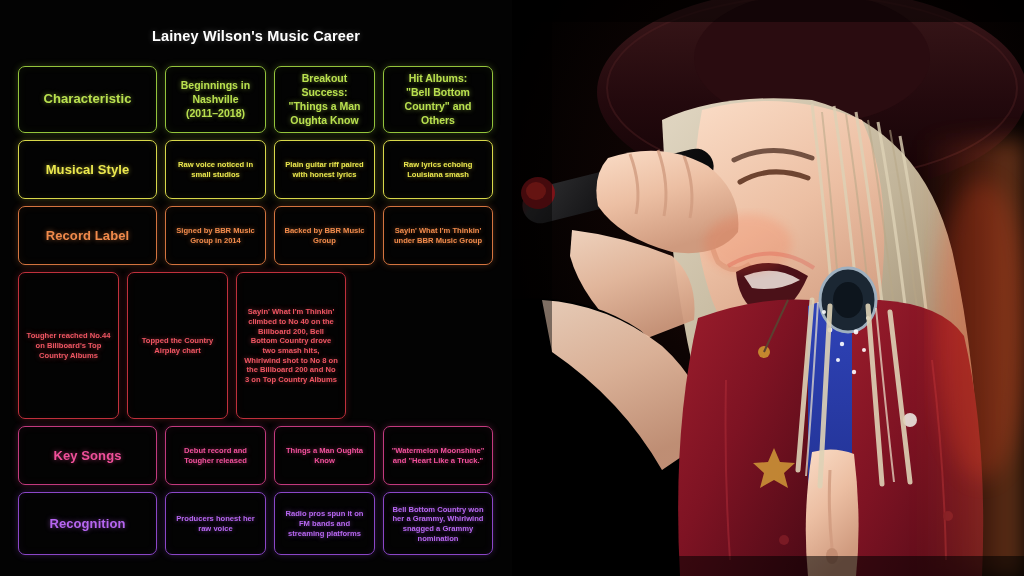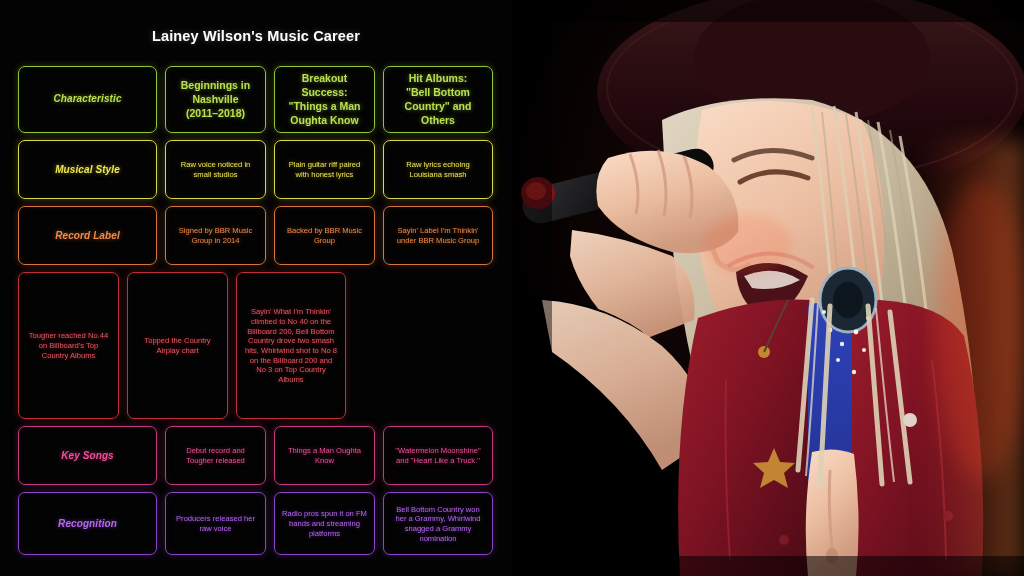--- a/index.html
+++ b/index.html
@@ -67,29 +67,28 @@
     justify-content: center;
     text-align: center;
     padding: 5px 7px;
     line-height: 1.28;
     overflow: hidden;
   }
 
   .cell.label {
     flex: 0 0 139px;
     font-weight: bold;
-    font-size: 10px;
+    font-size: 13px;
     letter-spacing: .1px;
-    font-style: italic;
   }
 
   .cell.val {
     flex: 0 0 101px;
     font-size: 7.6px;
-    font-weight: normal;
+    font-weight: bold;
   }
   .cell.val.last { flex: 0 0 110px; }
 
   
   .row.header .cell.val {
     font-size: 10.5px;
     font-weight: bold;
     line-height: 1.32;
   }
 
@@ -177,21 +176,21 @@
         <div class="cell label c-org">
           <span class="t">Record Label</span>
         </div>
         <div class="cell val c-org">
           <span class="t">Signed by BBR Music Group in 2014</span>
         </div>
         <div class="cell val c-org">
           <span class="t">Backed by BBR Music Group</span>
         </div>
         <div class="cell val last c-org">
-          <span class="t">Sayin' Label I'm Thinkin' under BBR Music Group</span>
+          <span class="t">Sayin' What I'm Thinkin' under BBR Music Group</span>
         </div>
       </div>
 
       <div class="row" style="height:147px">
         <div class="cell val c-red">
           <span class="t">Tougher reached No.44 on Billboard's Top Country Albums</span>
         </div>
         <div class="cell val c-red">
           <span class="t">Topped the Country Airplay chart</span>
         </div>
@@ -213,21 +212,21 @@
         <div class="cell val last c-pnk">
           <span class="t">"Watermelon Moonshine" and "Heart Like a Truck."</span>
         </div>
       </div>
 
       <div class="row" style="height:63px">
         <div class="cell label c-pur">
           <span class="t">Recognition</span>
         </div>
         <div class="cell val c-pur">
-          <span class="t">Producers released her raw voice</span>
+          <span class="t">Producers honest her raw voice</span>
         </div>
         <div class="cell val c-pur">
           <span class="t">Radio pros spun it on FM bands and streaming platforms</span>
         </div>
         <div class="cell val last c-pur">
           <span class="t">Bell Bottom Country won her a Grammy, Whirlwind snagged a Grammy nomination</span>
         </div>
       </div>
 
     </div>

